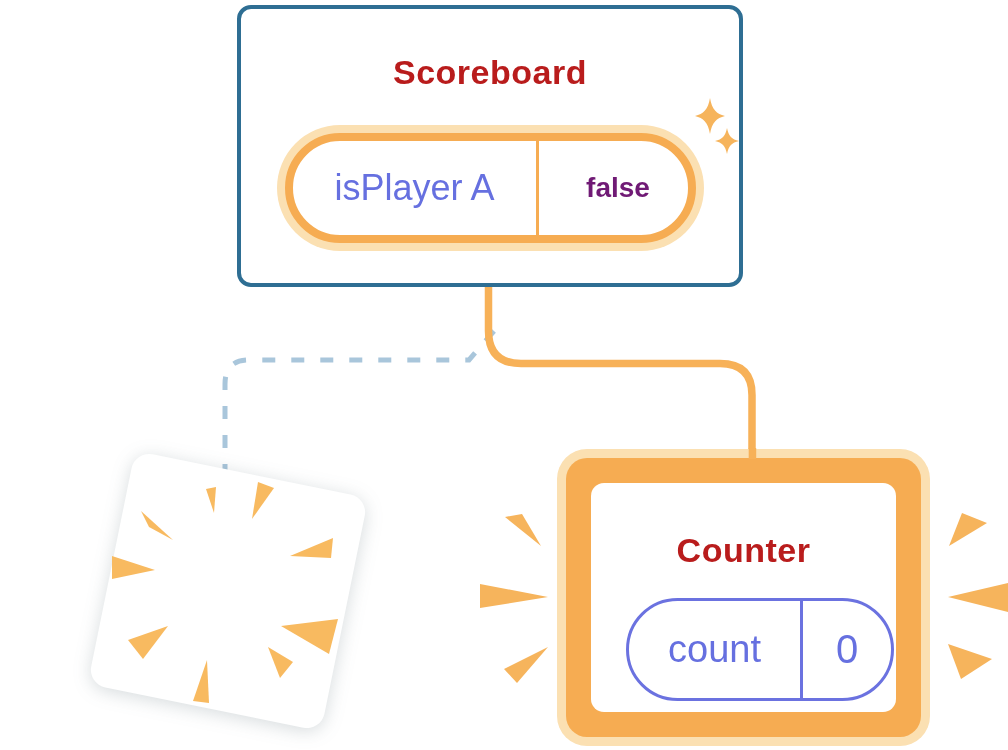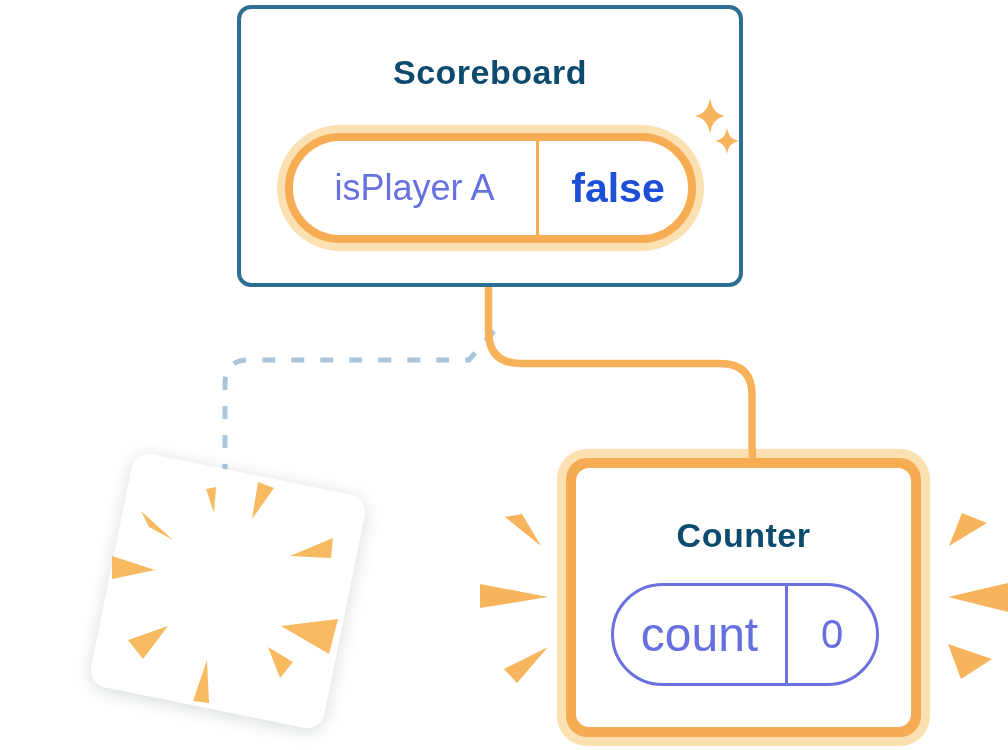--- a/index.html
+++ b/index.html
@@ -13,67 +13,67 @@
   #decor-layer { z-index:3; }
 
   
   .scoreboard-card {
     position:absolute; left:237px; top:5px; width:506px; height:282px;
     box-sizing:border-box; background:#ffffff;
     border:4px solid #2E6E93; border-radius:14px; z-index:2;
   }
   .card-title {
     position:absolute; left:0; right:0; text-align:center;
-    font-size:34px; font-weight:600; color:#0c4a6e; letter-spacing:0.5px;
+    font-size:34px; font-weight:600; color:#b91c1c; letter-spacing:0.5px;
   }
   .scoreboard-card .card-title { top:44px; }
 
   .sb-pill-halo {
     position:absolute; left:36px; top:116px; width:427px; height:126px;
     box-sizing:border-box; background:#FBE0B2; border-radius:63px; padding:8px;
   }
   .sb-pill {
     width:100%; height:100%; box-sizing:border-box; background:#ffffff;
     border:8px solid #F6AC52; border-radius:55px; display:flex; overflow:hidden;
   }
   .sb-pill .pill-key {
     width:246px; box-sizing:border-box; border-right:3px solid #F6AC52;
     display:flex; align-items:center; justify-content:center;
     font-size:36px; color:#6670E0;
   }
   .sb-pill .pill-value {
     flex:1; display:flex; align-items:center; justify-content:center;
-    font-size:41px; font-weight:700; color:#1d4ed8;margin-left:9px;
+    font-size:28px; font-weight:700; color:#701a75;margin-left:9px;
   }
 
   
   .counter-card {
     position:absolute; left:557px; top:449px; width:373px; height:297px;
     box-sizing:border-box; background:#FBE0B2; border-radius:30px; padding:9px;
     z-index:2;
   }
   .counter-mid {
     width:100%; height:100%; box-sizing:border-box;
-    background:#F6AC52; border-radius:21px; padding:10px;
+    background:#F6AC52; border-radius:21px; padding:25px;
   }
   .counter-inner {
     width:100%; height:100%; box-sizing:border-box; position:relative;
     background:#ffffff; border-radius:13px;
   }
   .counter-inner .card-title { top:48px; }
 
   .ct-pill {
     position:absolute; left:35px; top:115px; width:268px; height:103px;
     box-sizing:border-box; border:3px solid #6B72E0; border-radius:52px;
     display:flex; overflow:hidden; background:#ffffff;
   }
   .ct-pill .pill-key {
     width:174px; box-sizing:border-box; border-right:3px solid #6B72E0;
     display:flex; align-items:center; justify-content:center;
-    font-size:48px; color:#6670E0;
+    font-size:38px; color:#6670E0;
   }
   .ct-pill .pill-value {
     flex:1; display:flex; align-items:center; justify-content:center;
     font-size:40px; color:#6670E0;
   }
 
   .poof-shadow { filter: drop-shadow(0 3px 9px rgba(70,90,100,0.22)); }
 </style>
 </head>
 <body>

